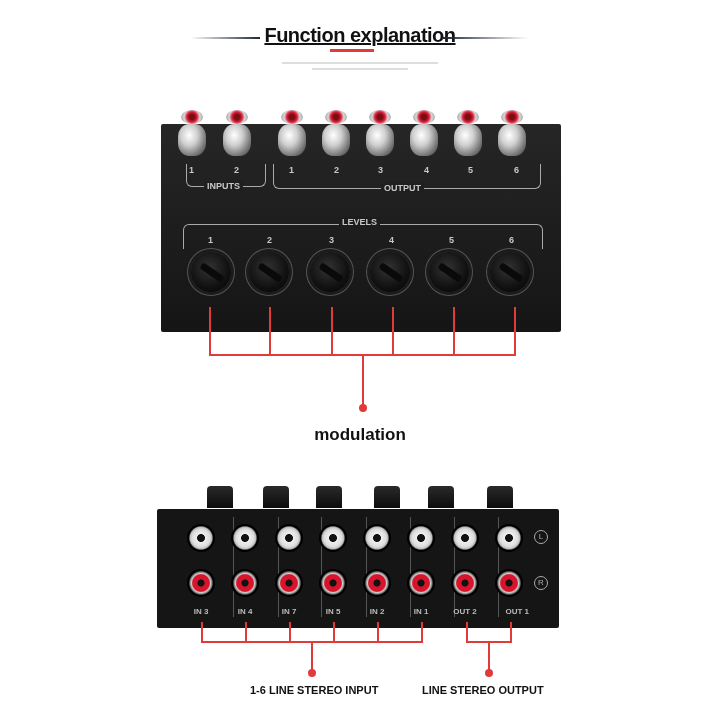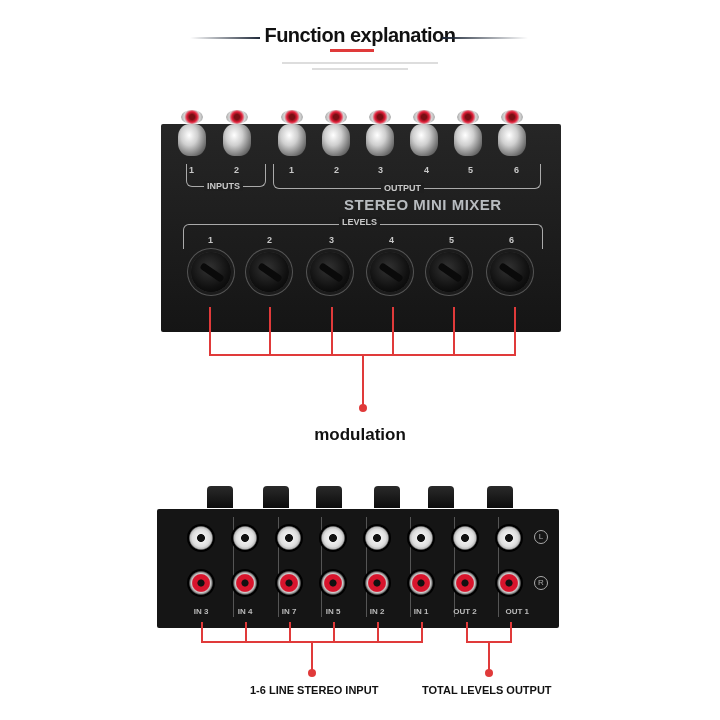--- a/index.html
+++ b/index.html
@@ -1,17 +1,17 @@
 <!DOCTYPE html>
 <html><head>
 <meta charset="utf-8">
 <style>
   html,body{margin:0;padding:0;background:#fff;}
   body{width:720px;height:720px;position:relative;overflow:hidden;font-family:"Liberation Sans",sans-serif;}
-  .abs{position:absolute;}
+  .abs{position:absolute;text-decoration:underline;}
   .title{left:0;width:720px;top:24px;text-align:center;font-size:20px;font-weight:bold;color:#111;letter-spacing:-0.5px;}
   .hline{height:2px;top:37px;}
   .hl-left{left:190px;width:70px;background:linear-gradient(to right,rgba(30,40,60,0),#1e2838);}
   .hl-right{left:442px;width:86px;background:linear-gradient(to right,#1e2838,rgba(30,40,60,0));}
   .redbar{left:330px;top:49px;width:44px;height:3px;background:#e03a3a;}
   .fine{height:2px;background:#ddd;}
   
   .dev1{left:161px;top:124px;width:400px;height:208px;background:linear-gradient(#262626,#151515);border-radius:2px;}
   .jack{position:absolute;border-radius:50%;}
   .jack-red{width:22px;height:14px;top:-14px;background:radial-gradient(circle,#7a0e14 20%,#e3203a 40%,#d8d8d8 60%,#888 100%);}
@@ -69,21 +69,20 @@
 
   <span class="lbl" style="left:128px;top:41px;">1</span>
   <span class="lbl" style="left:173px;top:41px;">2</span>
   <span class="lbl" style="left:217px;top:41px;">3</span>
   <span class="lbl" style="left:263px;top:41px;">4</span>
   <span class="lbl" style="left:307px;top:41px;">5</span>
   <span class="lbl" style="left:353px;top:41px;">6</span>
   <div class="bracket" style="left:112px;top:40px;width:266px;height:24px;"></div>
   <span class="lbl" style="left:220px;top:59px;background:#1f1f1f;padding:0 3px;">OUTPUT</span>
 
-  <span class="lbl" style="left:183px;top:72px;font-size:15px;color:#b8bcc0;letter-spacing:0.5px;">STEREO MINI MIXER</span>
 
   <div style="position:absolute;left:22px;top:100px;width:358px;height:24px;border:1.5px solid #aaa;border-bottom:none;border-radius:6px 6px 0 0;"></div>
   <span class="lbl" style="left:178px;top:93px;background:#1c1c1c;padding:0 3px;">LEVELS</span>
 
   <span class="lbl" style="left:47px;top:111px;">1</span>
   <span class="lbl" style="left:106px;top:111px;">2</span>
   <span class="lbl" style="left:168px;top:111px;">3</span>
   <span class="lbl" style="left:228px;top:111px;">4</span>
   <span class="lbl" style="left:288px;top:111px;">5</span>
   <span class="lbl" style="left:348px;top:111px;">6</span>
@@ -164,13 +163,13 @@
 <div class="rl" style="left:311px;top:641px;width:2px;height:30px;"></div>
 <div class="dot" style="left:308px;top:669px;"></div>
 
 <div class="rl" style="left:466px;top:622px;width:2px;height:20px;"></div>
 <div class="rl" style="left:510px;top:622px;width:2px;height:20px;"></div>
 <div class="rl" style="left:466px;top:641px;width:46px;height:2px;"></div>
 <div class="rl" style="left:488px;top:641px;width:2px;height:30px;"></div>
 <div class="dot" style="left:485px;top:669px;"></div>
 
 <div class="caption" style="left:250px;top:684px;font-size:11px;">1-6 LINE STEREO INPUT</div>
-<div class="caption" style="left:422px;top:684px;font-size:11px;">TOTAL LEVELS OUTPUT</div>
+<div class="caption" style="left:422px;top:684px;font-size:11px;">LINE STEREO OUTPUT</div>
 
 </body></html>

